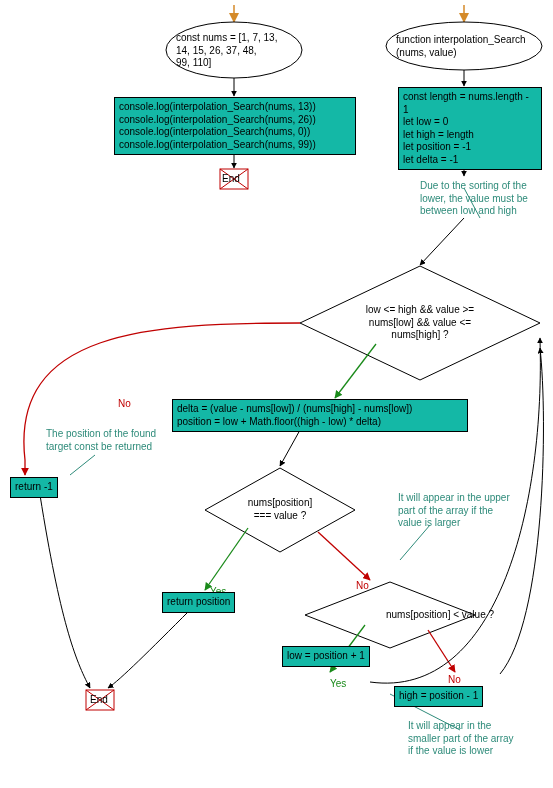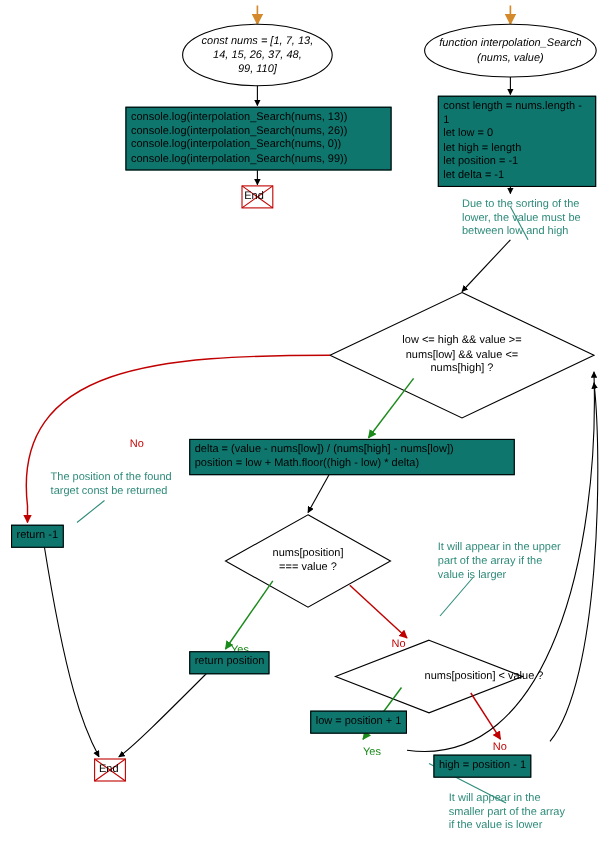--- a/index.html
+++ b/index.html
@@ -15,32 +15,30 @@
     overflow: hidden;
   }
   svg {
     position: absolute;
     top: 0;
     left: 0;
   }
   .box {
     position: absolute;
     border: 1px solid #000;
-    background: #0f766e;
+    background: #14b8a6;
     padding: 3px 4px;
     line-height: 1.25;
     white-space: pre-line;
     text-align: left;
   }
   .ellipse-text {
     position: absolute;
-    text-align: center;
-    line-height: 1.25;
-    white-space: pre-line;
-    font-style: italic;
+    line-height: 1.25;
+    white-space: pre-line;
   }
   .diamond-text {
     position: absolute;
     text-align: center;
     line-height: 1.25;
     white-space: pre-line;
   }
   .comment {
     position: absolute;
     color: #2e8b7a;
@@ -176,21 +174,21 @@
 <div class="diamond-text" style="left:238px; top:497px; width:84px;">nums[position]
 === value ?</div>
 
 <div class="comment" style="left:398px; top:492px; width:132px;">It will appear in the upper
 part of the array if the
 value is larger</div>
 
 <div class="edge-label edge-yes" style="left:210px; top:560px;">Yes</div>
 <div class="edge-label edge-no" style="left:356px; top:554px;">No</div>
 
-<div class="box" style="left:172px; top:592px;text-align:center;">return position</div>
+<div class="box" style="left:162px; top:592px;text-align:center;">return position</div>
 
 <div class="diamond-text" style="left:332px; top:609px; width:120px;margin-left:48px;">nums[position] &lt; value ?</div>
 
 <div class="edge-label edge-yes" style="left:330px; top:652px;">Yes</div>
 <div class="edge-label edge-no" style="left:448px; top:648px;">No</div>
 
 <div class="box" style="left:282px; top:646px;text-align:right;">low = position + 1</div>
 
 <div class="box" style="left:394px; top:674px;margin-top:12px;">high = position - 1</div>
 

